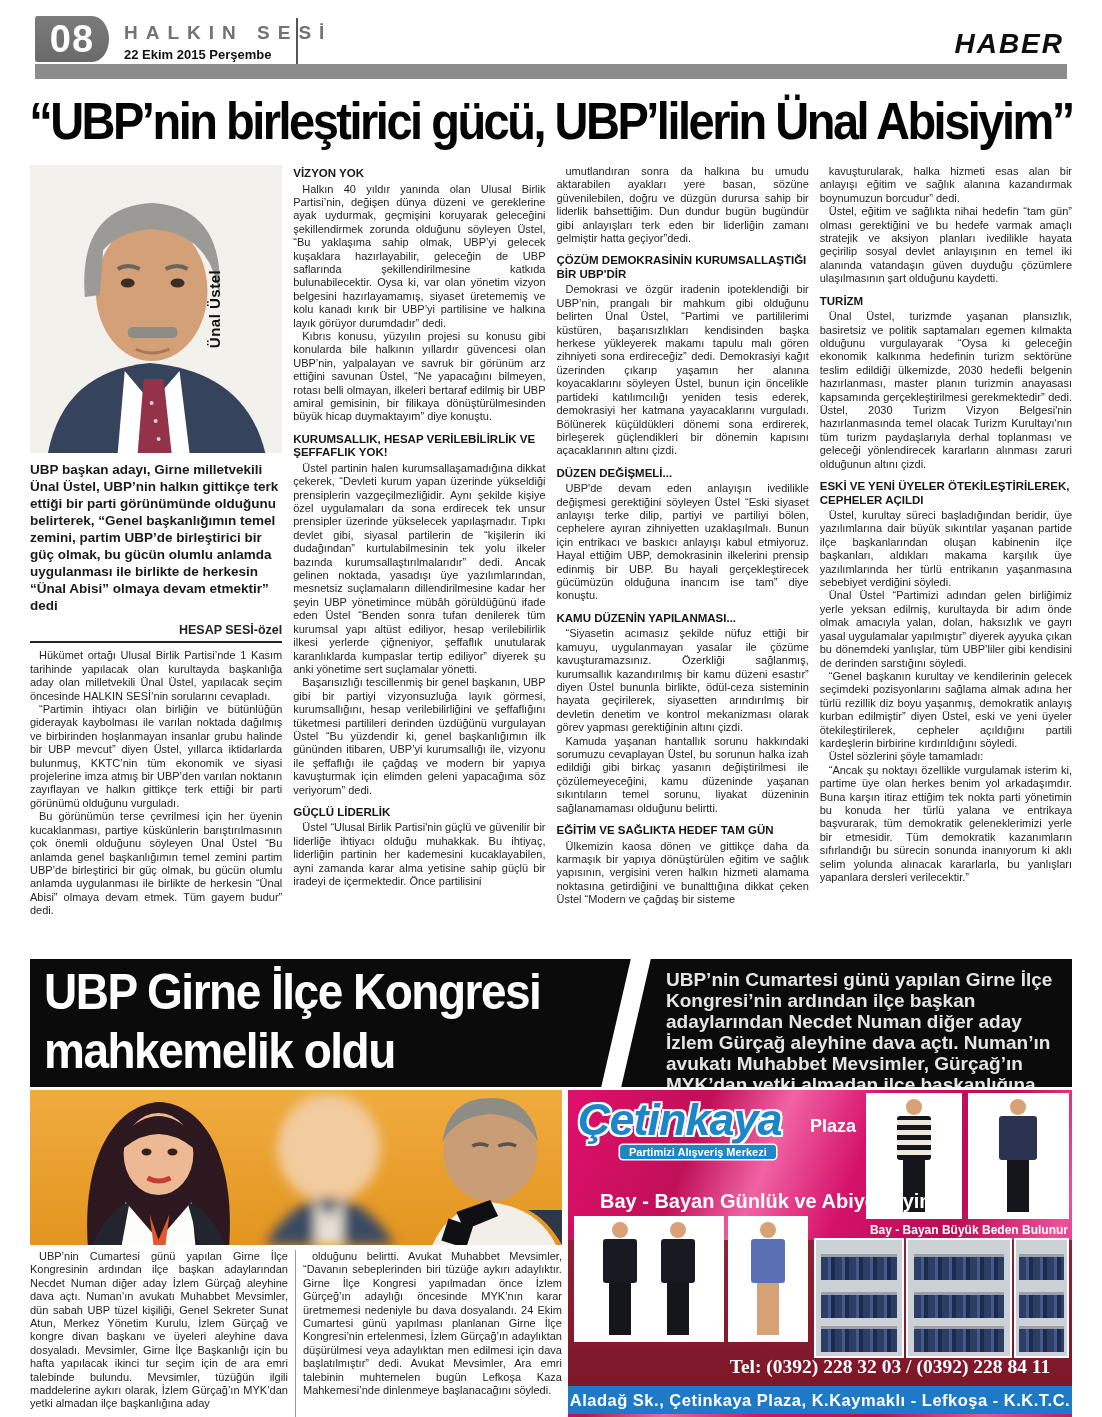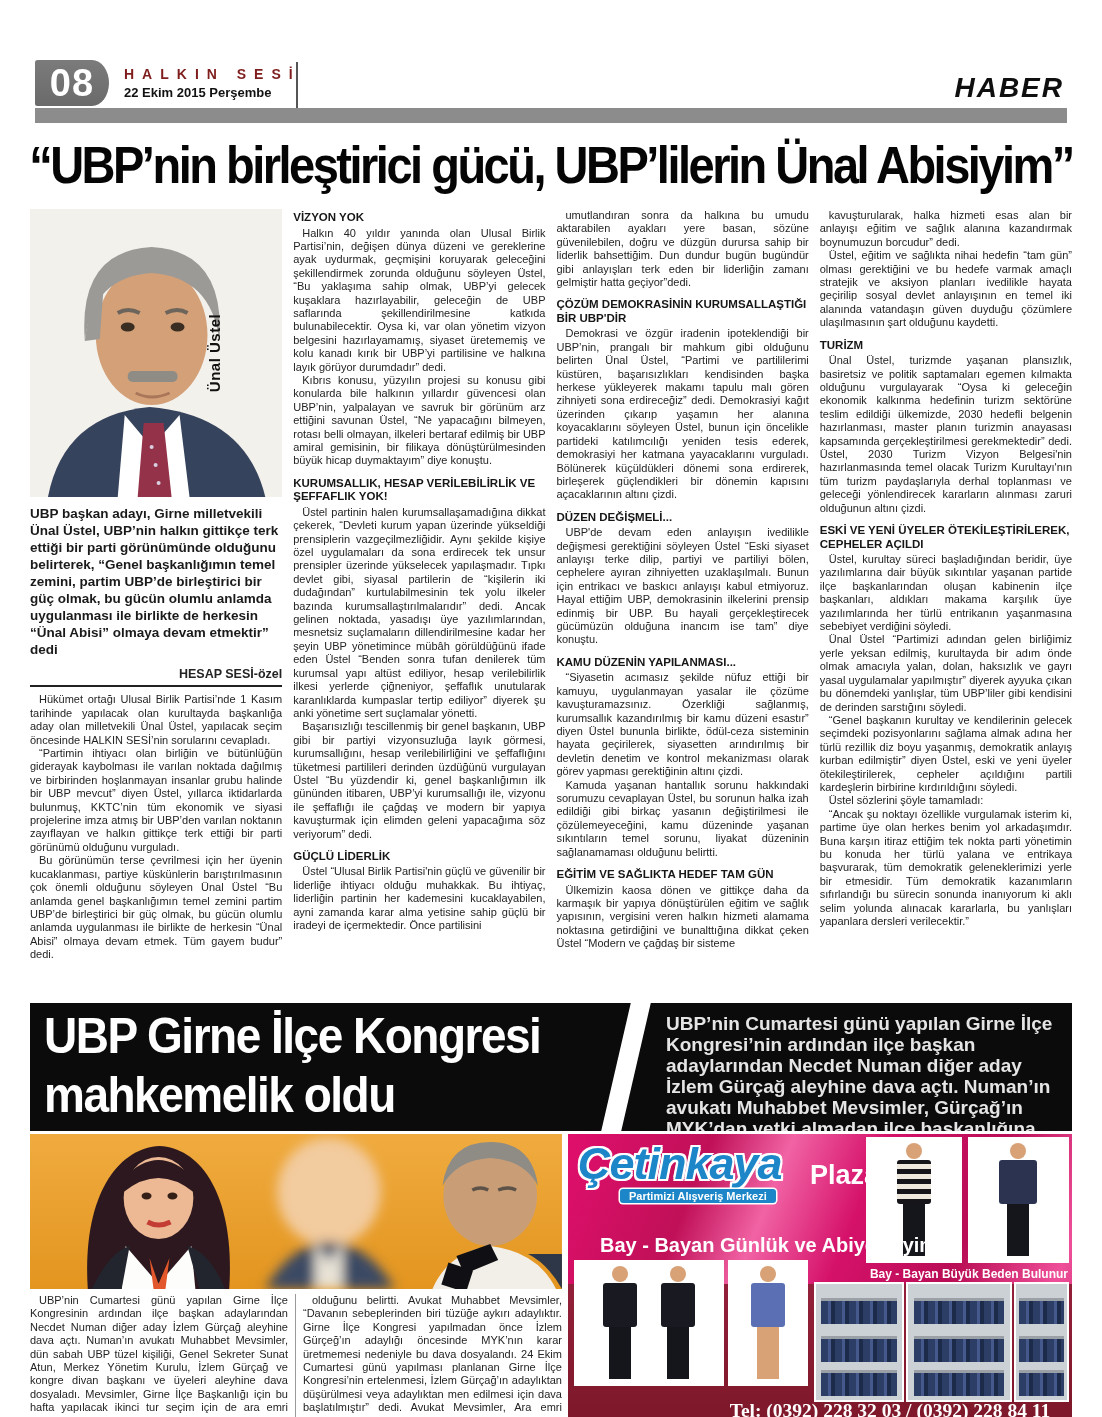--- a/index.html
+++ b/index.html
@@ -1,23 +1,23 @@
 <!DOCTYPE html>
 <html><head>
 <meta charset="utf-8">
 <style>
   * { margin:0; padding:0; box-sizing:border-box; }
   body { background:#e8e8e8; font-family:"Liberation Sans", sans-serif; }
   .page { position:relative; width:1102px; height:1417px; margin:0 auto; background:#fff; overflow:hidden; color:#1c1c1c; }
 
   
-  .hdr { position:relative; height:80px;margin-top:44px; }
+  .hdr { position:relative; height:80px; }
   .pagenum-box { position:absolute; left:35px; top:16px; width:74px; height:46px; background:linear-gradient(#7b7b7b,#6a6a6a); border-radius:5px 34px 34px 5px / 5px 46px 46px 5px; color:#fff; font-size:38px; font-weight:800; text-align:center; line-height:46px; letter-spacing:1px; }
   .masthead { position:absolute; left:124px; top:22px; }
-  .masthead .paper { font-size:14px; font-weight:800; letter-spacing:8px; color:#7f1d1d; }
+  .masthead .paper { font-size:19px; font-weight:800; letter-spacing:8px; color:#737373; }
   .masthead .date { font-size:13px; font-weight:700; color:#111; margin-top:3px; }
   .mast-rule { position:absolute; left:296px; top:18px; width:1.5px; height:46px; background:#555; }
   .section-label { position:absolute; right:38px; top:28px; font-size:28px; font-weight:800; font-style:italic; letter-spacing:2px; color:#0f0f0f; }
   .gray-bar { position:absolute; left:35px; right:35px; top:64px; height:15px; background:#8c8c8c; }
 
   
   .main-headline { margin:10px 28px 6px; font-size:47px; font-weight:800; letter-spacing:-2.5px; color:#050505; text-align:center; transform:scaleY(1.12); transform-origin:top; white-space:nowrap; }
 
   
   .cols { display:flex; gap:11px; padding:14px 30px 0; height:800px; overflow:hidden; }
@@ -47,21 +47,21 @@
   .bcol { width:50%; font-size:11px; line-height:13.4px; text-align:justify; color:#242424; }
   .bcol p { text-indent:9px; }
   .bcol.b1 { padding-right:7px; border-right:1px solid #9a9a9a; }
   .bcol.b2 { padding-left:7px; }
 
   
   .ad { position:relative; width:506px; height:404px; overflow:hidden; background:linear-gradient(112deg,#e00f6c 0%,#c01058 22%,#f163a4 34%,#d5116a 48%,#b90d55 66%,#ef4f99 82%,#ad0a4c 100%);text-decoration:underline; }
   .ad-redband { position:absolute; left:0; top:150px; width:100%; height:146px; background:linear-gradient(#93203a,#7c1728); }
   .ad-logo { position:absolute; left:10px; top:4px; font-size:45px; font-weight:800; font-style:italic; letter-spacing:-1px; color:#1d86c8; text-shadow:2px 0 0 #fff,-2px 0 0 #fff,0 2px 0 #fff,0 -2px 0 #fff,2px 2px 0 #fff,-2px -2px 0 #fff,2px -2px 0 #fff,-2px 2px 0 #fff; }
   .ad-tagline { position:absolute; left:52px; top:55px; background:#1d86c8; color:#fff; font-size:11px; font-weight:700; padding:1px 9px; border-radius:3px; box-shadow:0 0 0 1.5px #fff; }
-  .ad-plaza { position:absolute; left:242px; top:26px; color:#fff; font-size:27px; font-weight:800; }
+  .ad-plaza { position:absolute; left:242px; top:26px; color:#fff; font-size:18px; font-weight:800; }
   .ad-line1 { position:absolute; left:32px; top:100px; color:#fff; font-size:20px; font-weight:800; }
   .ad-buyuk { position:absolute; left:300px; top:133px; width:202px; text-align:center; color:#fff; font-size:12px; font-weight:700; }
   .ad-phone { position:absolute; left:132px; top:266px; width:380px; color:#fff; font-family:"Liberation Serif", serif; font-size:19.5px; font-weight:700; text-align:center; }
   .ad-addr { position:absolute; left:0; top:296px; width:100%; height:28px; background:#1e7ac6; color:#fff; font-size:16.5px; font-weight:700; text-align:center; line-height:28px; letter-spacing:.5px; }
 
   .card { position:absolute; background:#fff; box-shadow:0 0 0 2px #fff; overflow:hidden; }
   .m-tr1 { left:300px; top:5px; width:92px; height:122px; }
   .m-tr2 { left:402px; top:5px; width:97px; height:122px; }
   .m-bl1 { left:8px;  top:128px; width:146px; height:122px; }
   .m-bl2 { left:162px; top:128px; width:76px; height:122px; }

